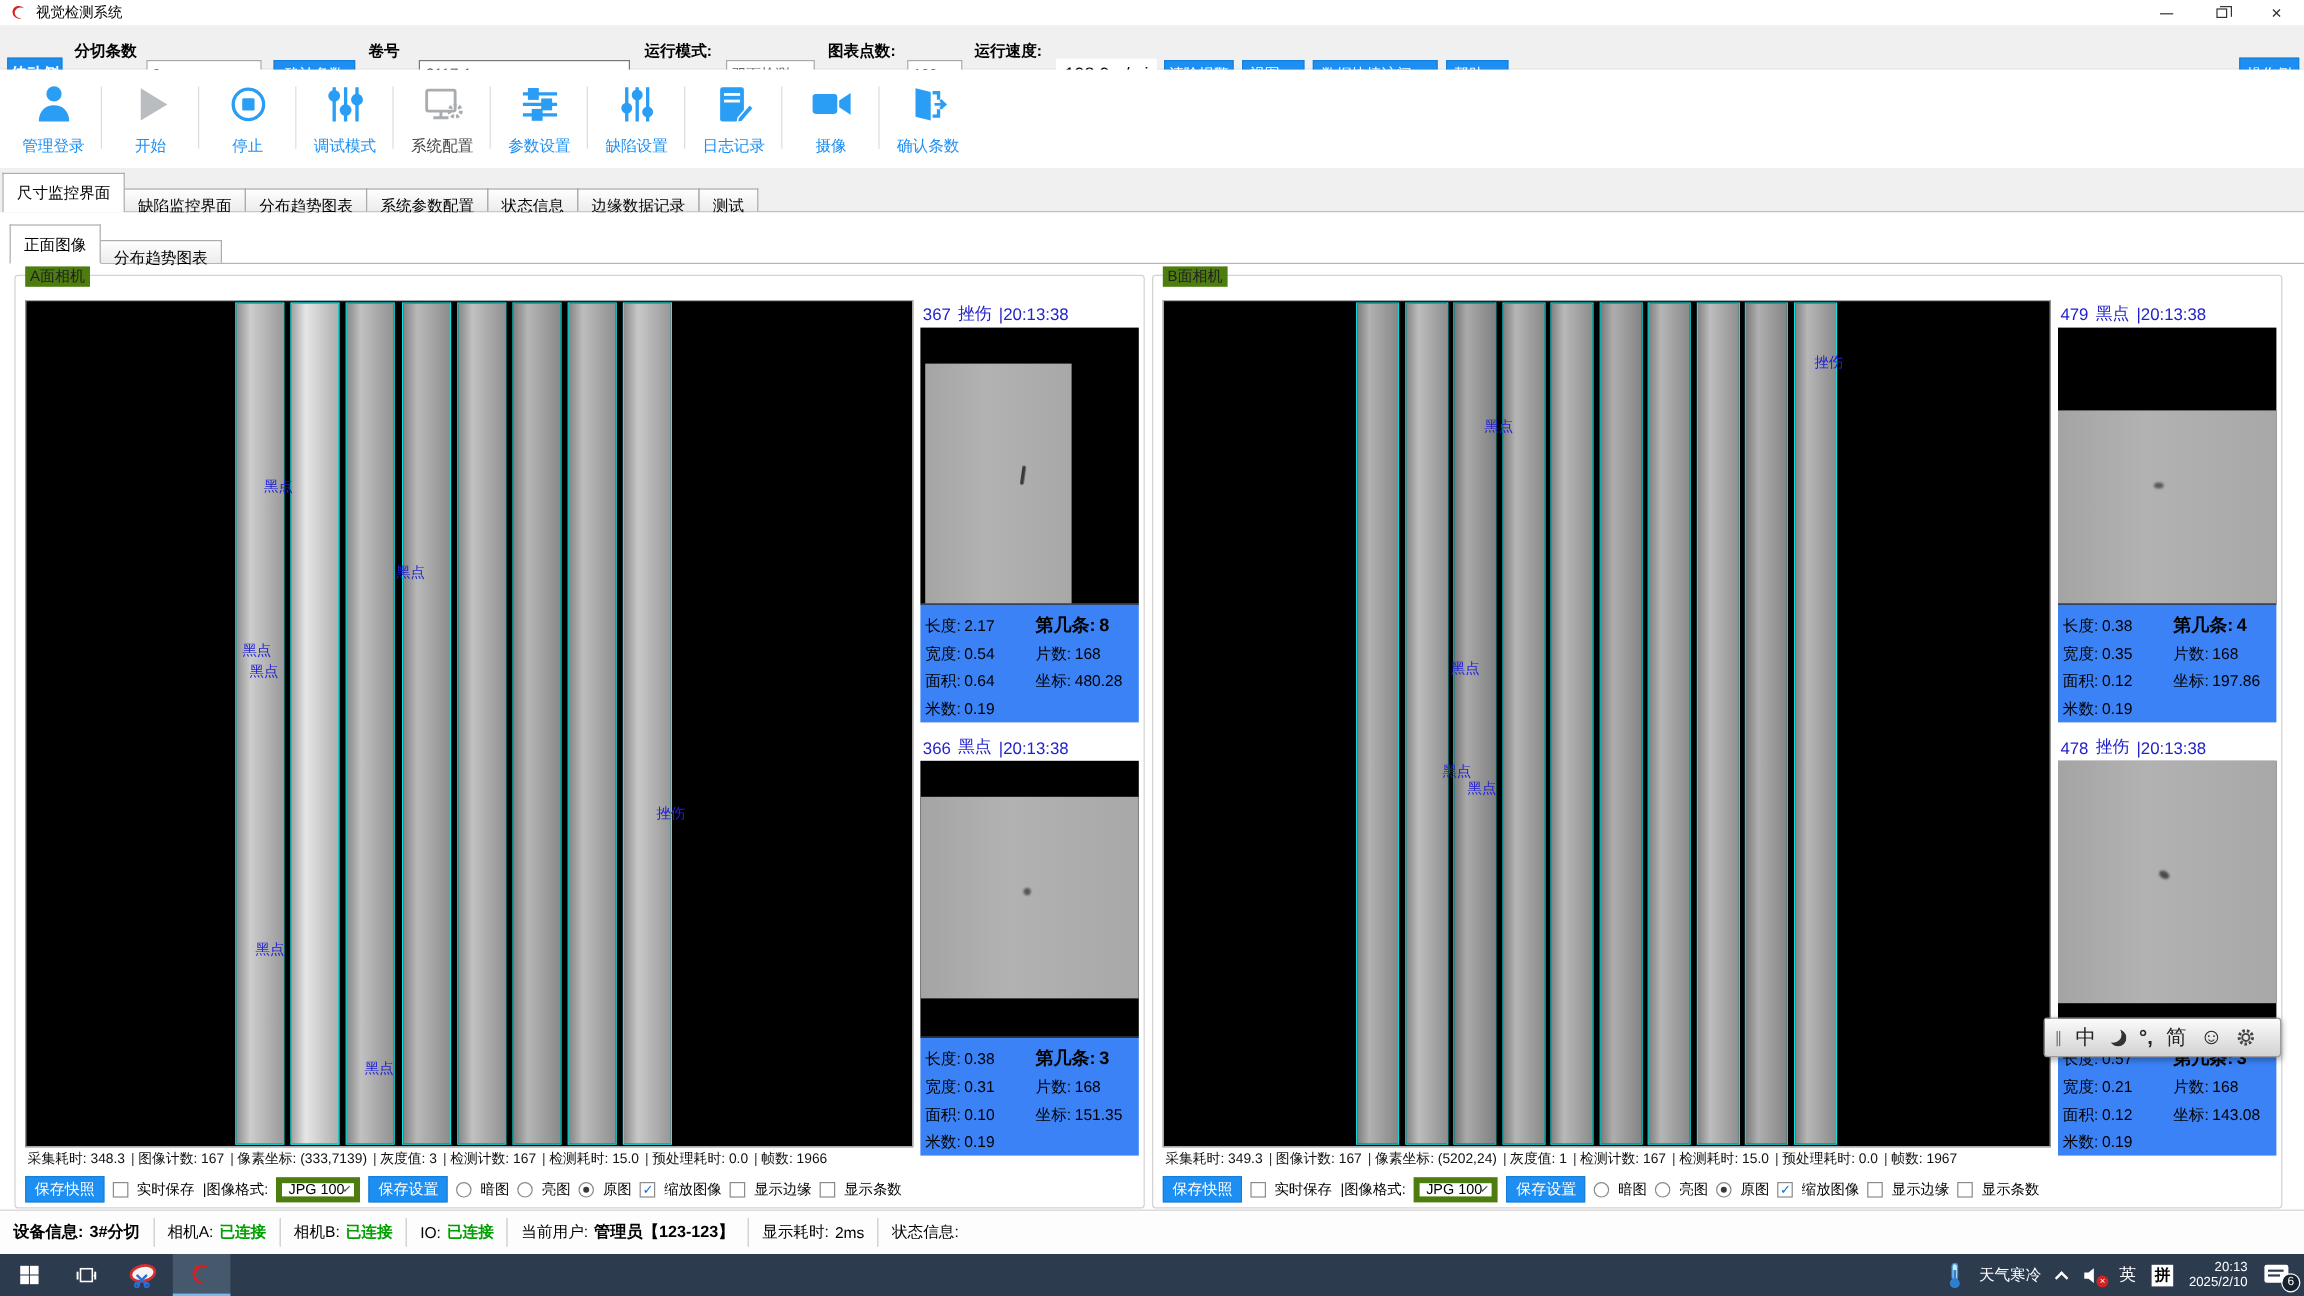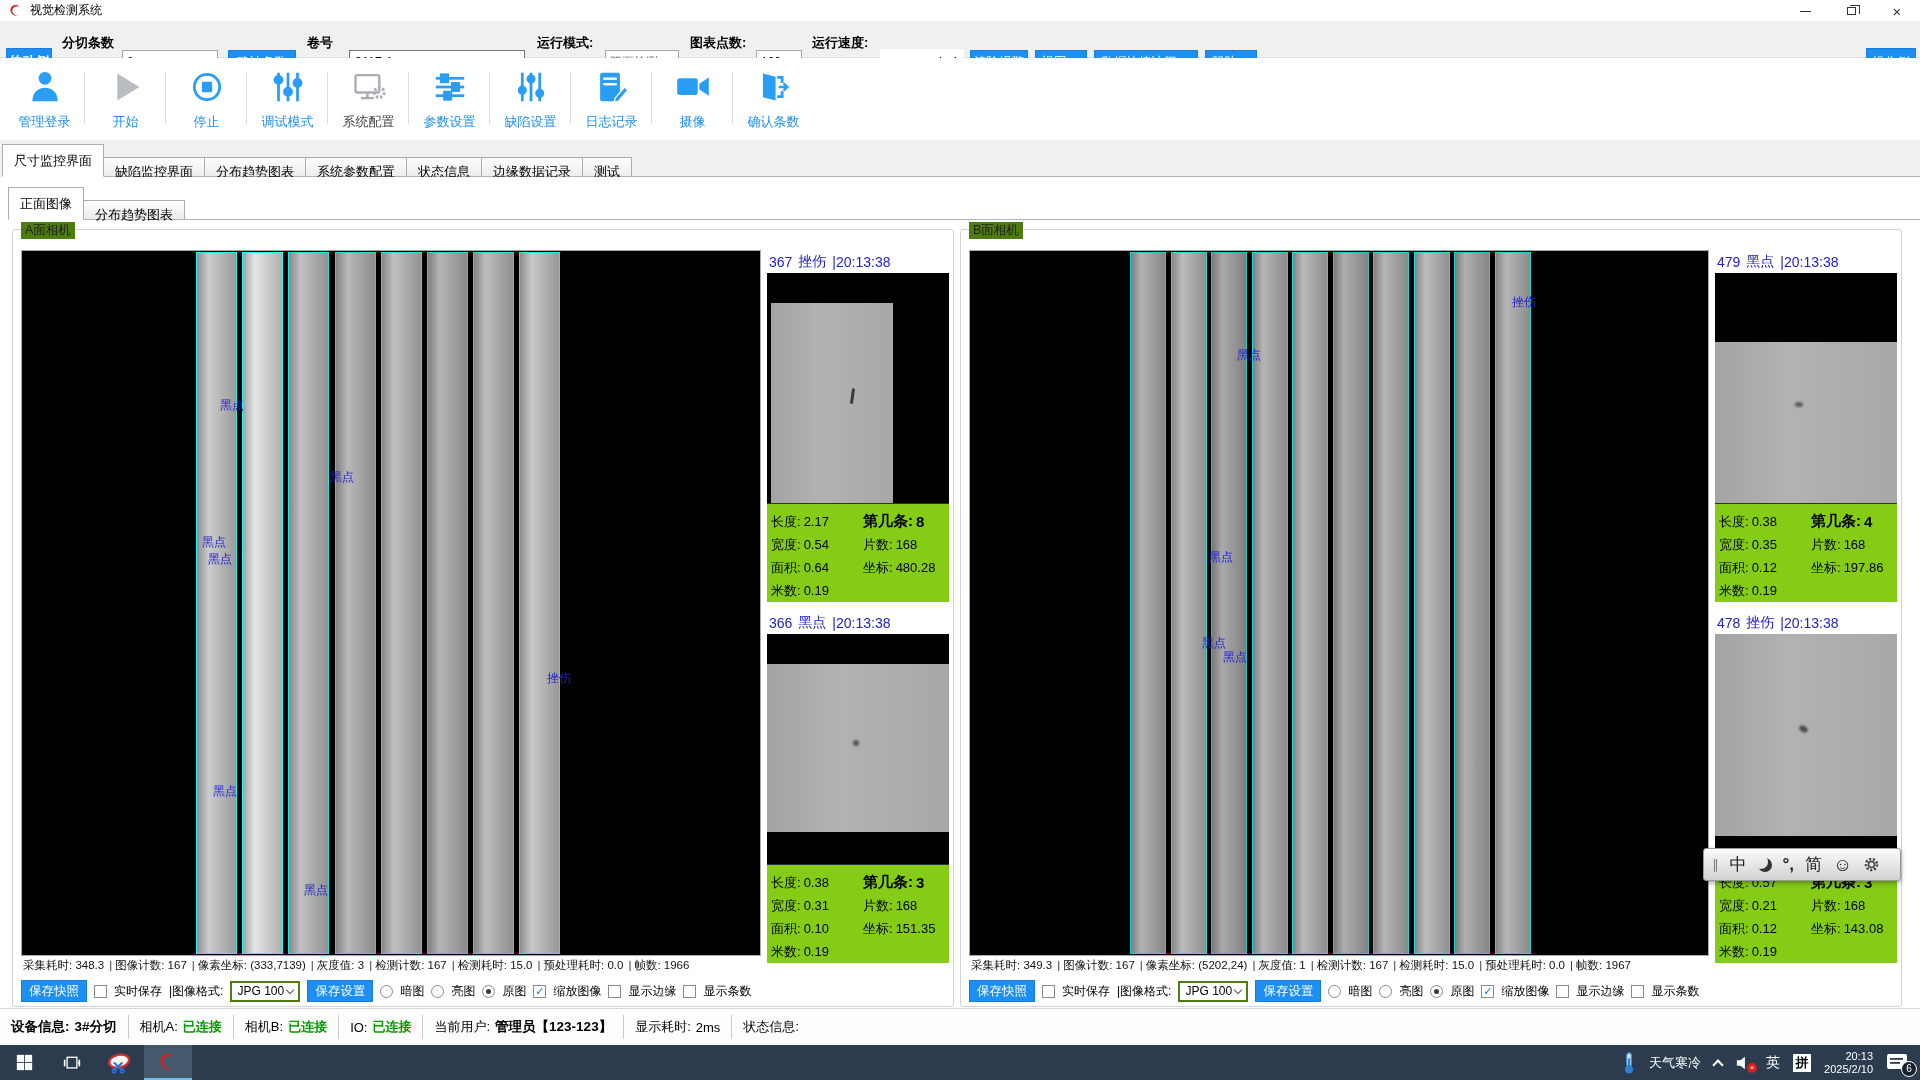--- a/index.html
+++ b/index.html
@@ -50,35 +50,35 @@
   .defimg .gray{position:absolute;background:linear-gradient(90deg,#a4a4a4,#b2b2b2 40%,#a8a8a8)}
   .defimg .mark{position:absolute}
   .img-a1 .gray{left:2%;width:67%;top:13%;bottom:0}
   .img-a1 .mark{left:46%;top:50%;width:3px;height:16px;background:#3a3a3a;border-radius:2px;transform:rotate(8deg);filter:blur(.5px)}
   .img-a2 .gray{left:0;right:0;top:13%;bottom:14%}
   .img-a2 .mark{left:47%;top:46%;width:6px;height:6px;border-radius:50%;background:#555;filter:blur(1px)}
   .img-b1 .gray{left:0;right:0;top:30%;bottom:0}
   .img-b1 .mark{left:44%;top:56%;width:8px;height:5px;border-radius:50%;background:#5a5a5a;filter:blur(1px)}
   .img-b2 .gray{left:0;right:0;top:0;bottom:12%}
   .img-b2 .mark{left:46%;top:40%;width:9px;height:6px;border-radius:50%;background:#4a4a4a;transform:rotate(30deg);filter:blur(1px)}
-  .stats{display:flex;padding:6px 0 0 4px;border-top:1px solid #333;font-size:13px;background:#84cc16}
+  .stats{display:flex;padding:6px 0 0 4px;border-top:1px solid #333;font-size:13px;background:#3b82f6}
   .scol{display:flex;flex-direction:column}
   .scol:first-child{width:92px}
   .srow{height:23px;display:flex;gap:3px;align-items:center;white-space:nowrap}
   .srow.big{font-weight:bold;font-size:15px}
   .grp-info{position:absolute;left:10px;right:4px;top:728px;height:18px;font-size:11.5px;white-space:nowrap;overflow:hidden;color:#111}
   .inf{margin-right:4px}
   .isep{margin:0 3px 0 1px;color:#333}
   .grp-ctl{position:absolute;left:8px;right:4px;top:748px;height:26px;display:flex;align-items:center;gap:7px;font-size:12px;white-space:nowrap}
   .grp-ctl .btn-blue{width:66px;height:22px}
   .cb{width:13px;height:13px;border:1px solid #8a8a8a;background:#fff;display:inline-flex;align-items:center;justify-content:center;flex:none}
   .cb.on:after{content:"✓";font-size:11px;color:#1a6fd4;font-weight:bold}
   .rd{width:13px;height:13px;border:1px solid #8a8a8a;border-radius:50%;background:#fff;position:relative;flex:none}
   .rd.on:after{content:'';position:absolute;inset:3px;background:#3a3a3a;border-radius:50%}
-  .fmtsel{width:70px;height:21px;border:2px solid #4d7c0f;background:#fff;display:inline-flex;align-items:center;justify-content:space-between;padding:0 5px}
+  .fmtsel{width:70px;height:21px;border:5px solid #4d7c0f;background:#fff;display:inline-flex;align-items:center;justify-content:space-between;padding:0 5px}
   .chev{width:6px;height:6px;border-right:1.5px solid #555;border-bottom:1.5px solid #555;transform:rotate(45deg);margin-top:-3px}
   .lbl{white-space:nowrap}
   
   #statusbar{position:absolute;left:0;right:0;top:1008px;height:37px;background:#fdfdfd;border-top:1px solid #d5d5d5;display:flex;align-items:center;font-size:13px}
   .sb-item{padding:0 11px;border-right:1px solid #c9c9c9;display:flex;gap:5px;align-items:center;height:24px;white-space:nowrap}
   .sb-item b{font-size:13.5px}
   .green{color:#00a000;font-weight:bold}
   
   #taskbar{position:absolute;left:0;right:0;top:1045px;height:35px;background:#2c3b4d;display:flex;color:#fff}
   .tb-cell{width:48px;height:35px;display:flex;align-items:center;justify-content:center}

